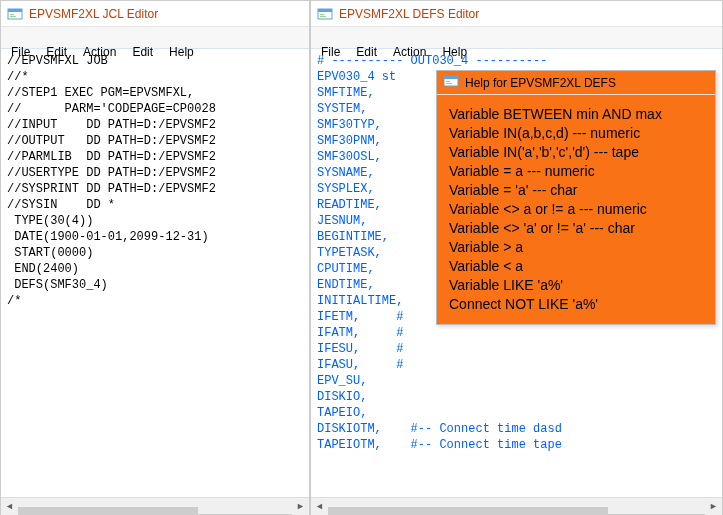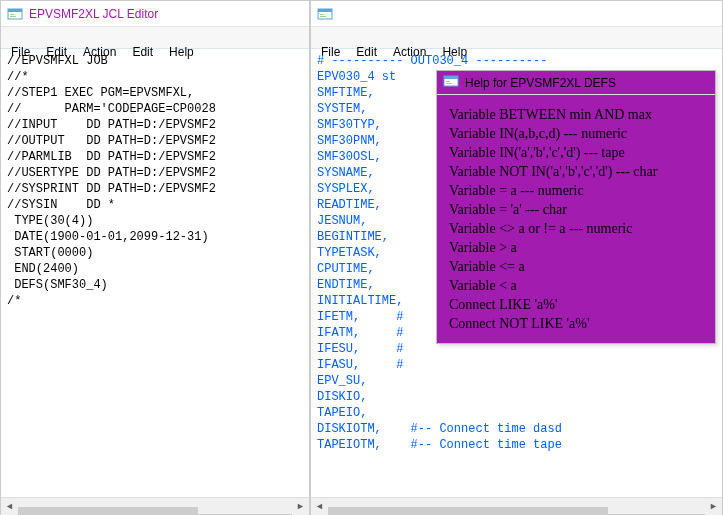--- a/index.html
+++ b/index.html
@@ -20,21 +20,21 @@
   flex-direction: column;
 }
 .title-bar {
   background: #fff;
   height: 26px;
   display: flex;
   align-items: center;
   padding: 0 6px;
   border-bottom: 1px solid #e5e5e5;
   font-size: 12px;
-  color: #a21caf;
+  color: #c2410c;
 }
 .title-bar .icon {
   width: 16px;
   height: 16px;
   margin-right: 6px;
 }
 .menu-bar {
   height: 22px;
   display: flex;
   align-items: center;
@@ -80,35 +80,35 @@
 .sb-thumb {
   position: absolute;
   height: 15px;
   top: 1px;
   background: #cdcdcd;
   border-radius: 0;
 }
 
 .help-window {
   position: absolute;
-  background: #a21caf;
+  background: #f97316;
   border: 1px solid #bbb;
   box-shadow: 2px 2px 4px rgba(0,0,0,0.15);
 }
 .help-title {
   height: 24px;
   display: flex;
   align-items: center;
   padding: 0 6px;
   border-bottom: 1px solid #e0e0e0;
   font-size: 12px;
 }
 .help-body {
   padding: 10px 12px;
-  font-family: Liberation Serif, serif;
+  font-family: Liberation Sans, sans-serif;
   font-size: 14px;
   line-height: 19px;
 }
 </style>
 </head>
 <body>
 
 <div class="window" style="left:0;top:0;width:310px;height:515px;">
   <div class="title-bar">
     <span class="icon">
@@ -156,20 +156,21 @@
 <div class="window" style="left:310px;top:0;width:413px;height:515px;">
   <div class="title-bar">
     <span class="icon">
       <svg width="16" height="16" viewBox="0 0 16 16">
           <rect x="1" y="3" width="14" height="10" fill="#fff" stroke="#5fa3e0"></rect>
           <rect x="1" y="3" width="14" height="3" fill="#5fa3e0"></rect>
           <rect x="3" y="8" width="4" height="1" fill="#94d68c"></rect>
           <rect x="3" y="10" width="6" height="1" fill="#94d68c"></rect>
         </svg>
     </span>
+    <span>EPVSMF2XL DEFS Editor</span>
   </div>
   <div class="menu-bar">
     <span class="menu-item">File</span>
     <span class="menu-item">Edit</span>
     <span class="menu-item">Action</span>
     <span class="menu-item">Help</span>
   </div>
   <div class="text-area blue"># ---------- OUT030_4 ----------
 EPV030_4 st
 SMFTIME,
@@ -213,23 +214,22 @@
           <rect x="3" y="8" width="4" height="1" fill="#94d68c"></rect>
           <rect x="3" y="10" width="6" height="1" fill="#94d68c"></rect>
         </svg>
     </span>
     <span>Help for EPVSMF2XL DEFS</span>
   </div>
   <div class="help-body">
     <div>Variable BETWEEN min AND max</div>
     <div>Variable IN(a,b,c,d) --- numeric</div>
     <div>Variable IN('a','b','c','d') --- tape</div>
-    <div>Variable NOT IN('a','b','c','d') --- char</div>
     <div>Variable = a --- numeric</div>
     <div>Variable = 'a' --- char</div>
     <div>Variable &lt;&gt; a or != a --- numeric</div>
+    <div>Variable &lt;&gt; 'a' or != 'a' --- char</div>
     <div>Variable &gt; a</div>
-    <div>Variable &lt;= a</div>
     <div>Variable &lt; a</div>
-    <div>Connect LIKE 'a%'</div>
+    <div>Variable LIKE 'a%'</div>
     <div>Connect NOT LIKE 'a%'</div>
   </div>
 </div>
 
 </body></html>

